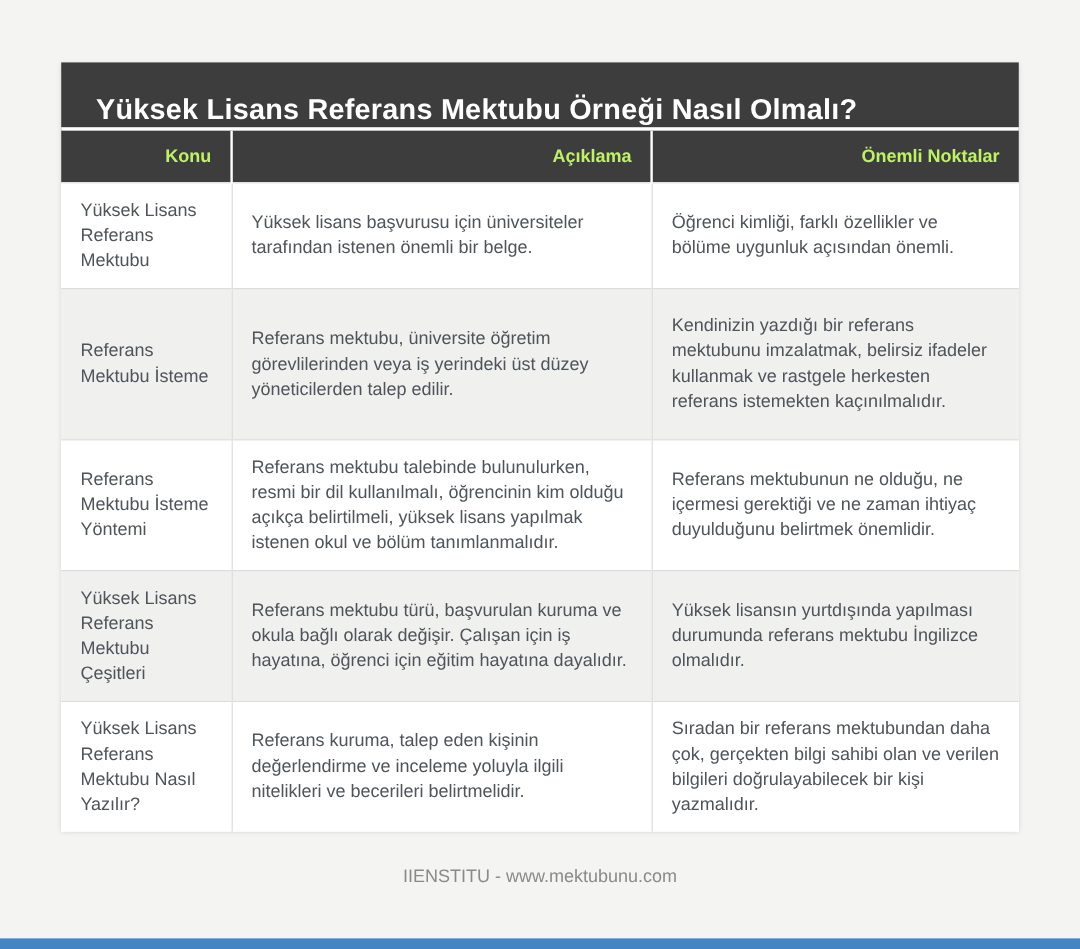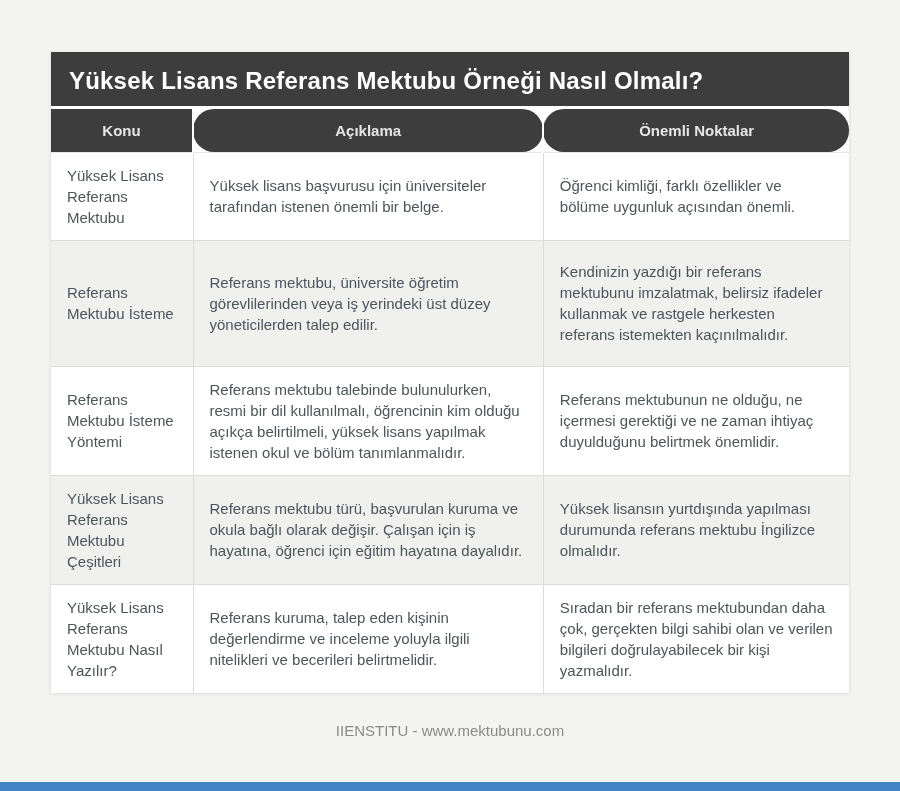--- a/index.html
+++ b/index.html
@@ -17,47 +17,47 @@
     background: #ffffff;
     box-shadow: 0 1px 4px rgba(0,0,0,0.12);
   }
   .card-header {
     background: #3d3d3d;
     padding: 13px 17px 12px 17px;
     height: 57px;
     border-bottom: 3px solid #ffffff;
   }
   .card-header h1 {
-    margin: 1px;
+    margin: 12px;
     color: #ffffff;
     font-size: 24px;
     font-weight: bold;
     line-height: 29px;
     letter-spacing: 0.2px;
     white-space: nowrap;
   }
   table.info-table {
     width: 100%;
     border-collapse: collapse;
     table-layout: fixed;
   }
   col.c1 { width: 17.8%; }
   col.c2 { width: 43.9%; }
   col.c3 { width: 38.3%; }
   thead th {
     background: #3d3d3d;
-    color: #e5e5e5;
+    color: #bef264;
     font-size: 15px;
     font-weight: bold;
-    text-align: center;
+    text-align: right;
     padding: 12px 16px;
     height: 43px;
     border-bottom: 1px solid #e6e6e6;
   }
-  thead th + th { border-left: 2px solid #ffffff; border-radius: 21px; }
+  thead th + th { border-left: 2px solid #ffffff; }
   tbody td {
     font-size: 15px;
     line-height: 21px;
     color: #4f545a;
     text-align: left;
     vertical-align: middle;
     padding: 12px 16px;
   }
   tbody td + td { border-left: 1px solid #dcdcdc; margin-top: 36px; }
   tbody tr + tr td { border-top: 1px solid #dcdcdc; }

